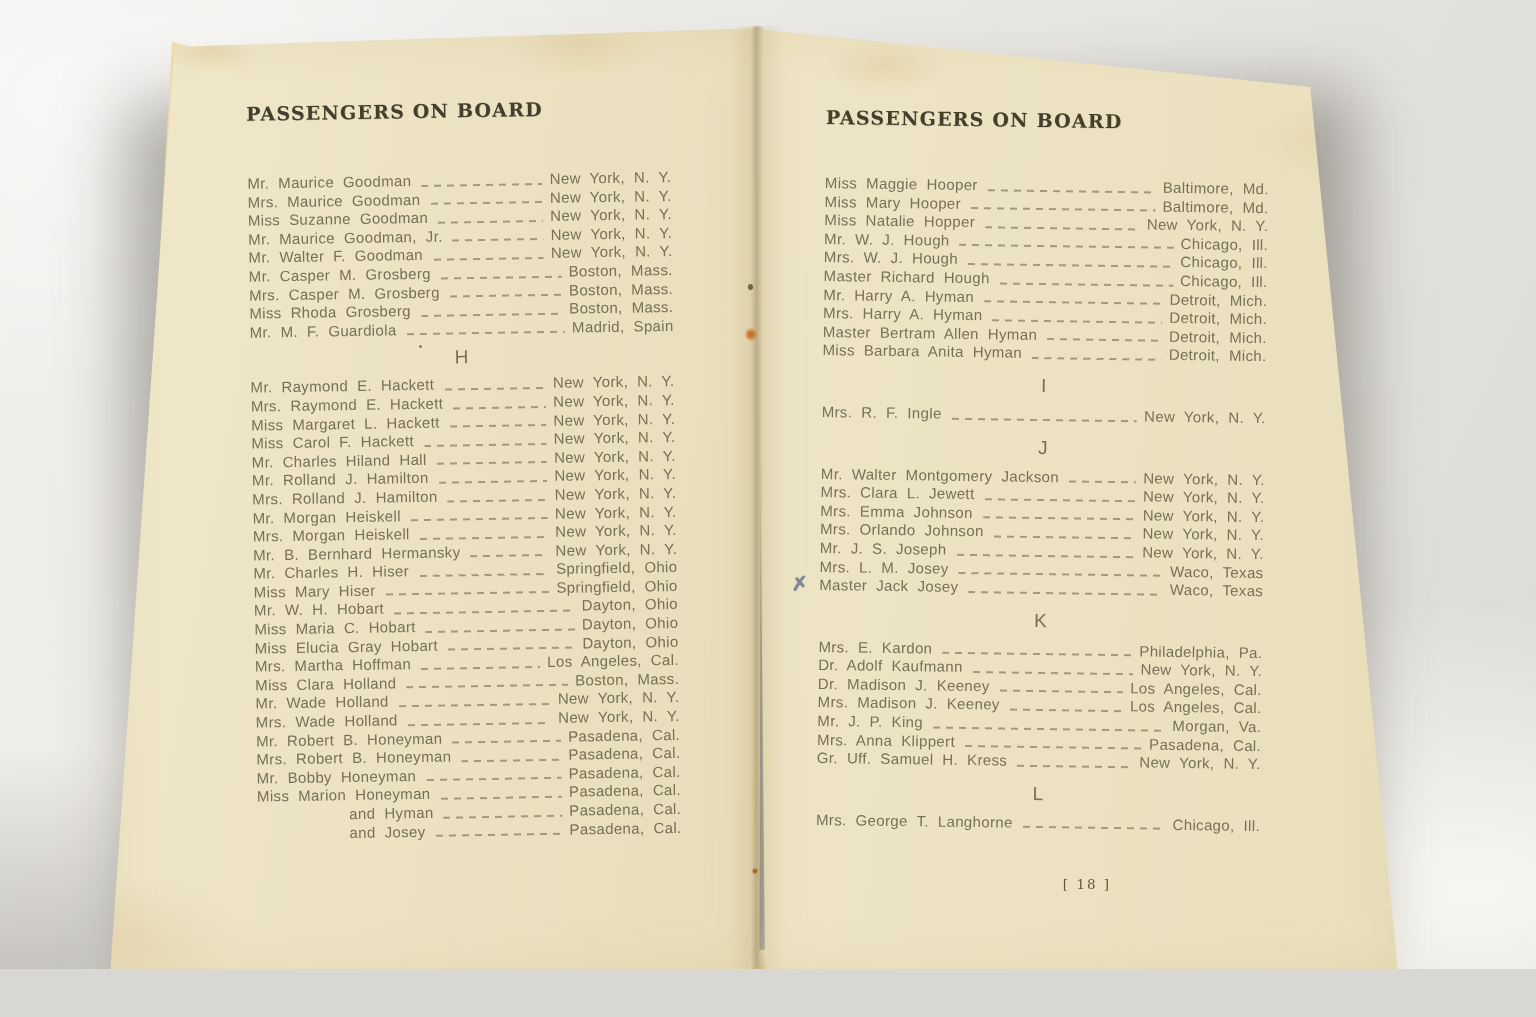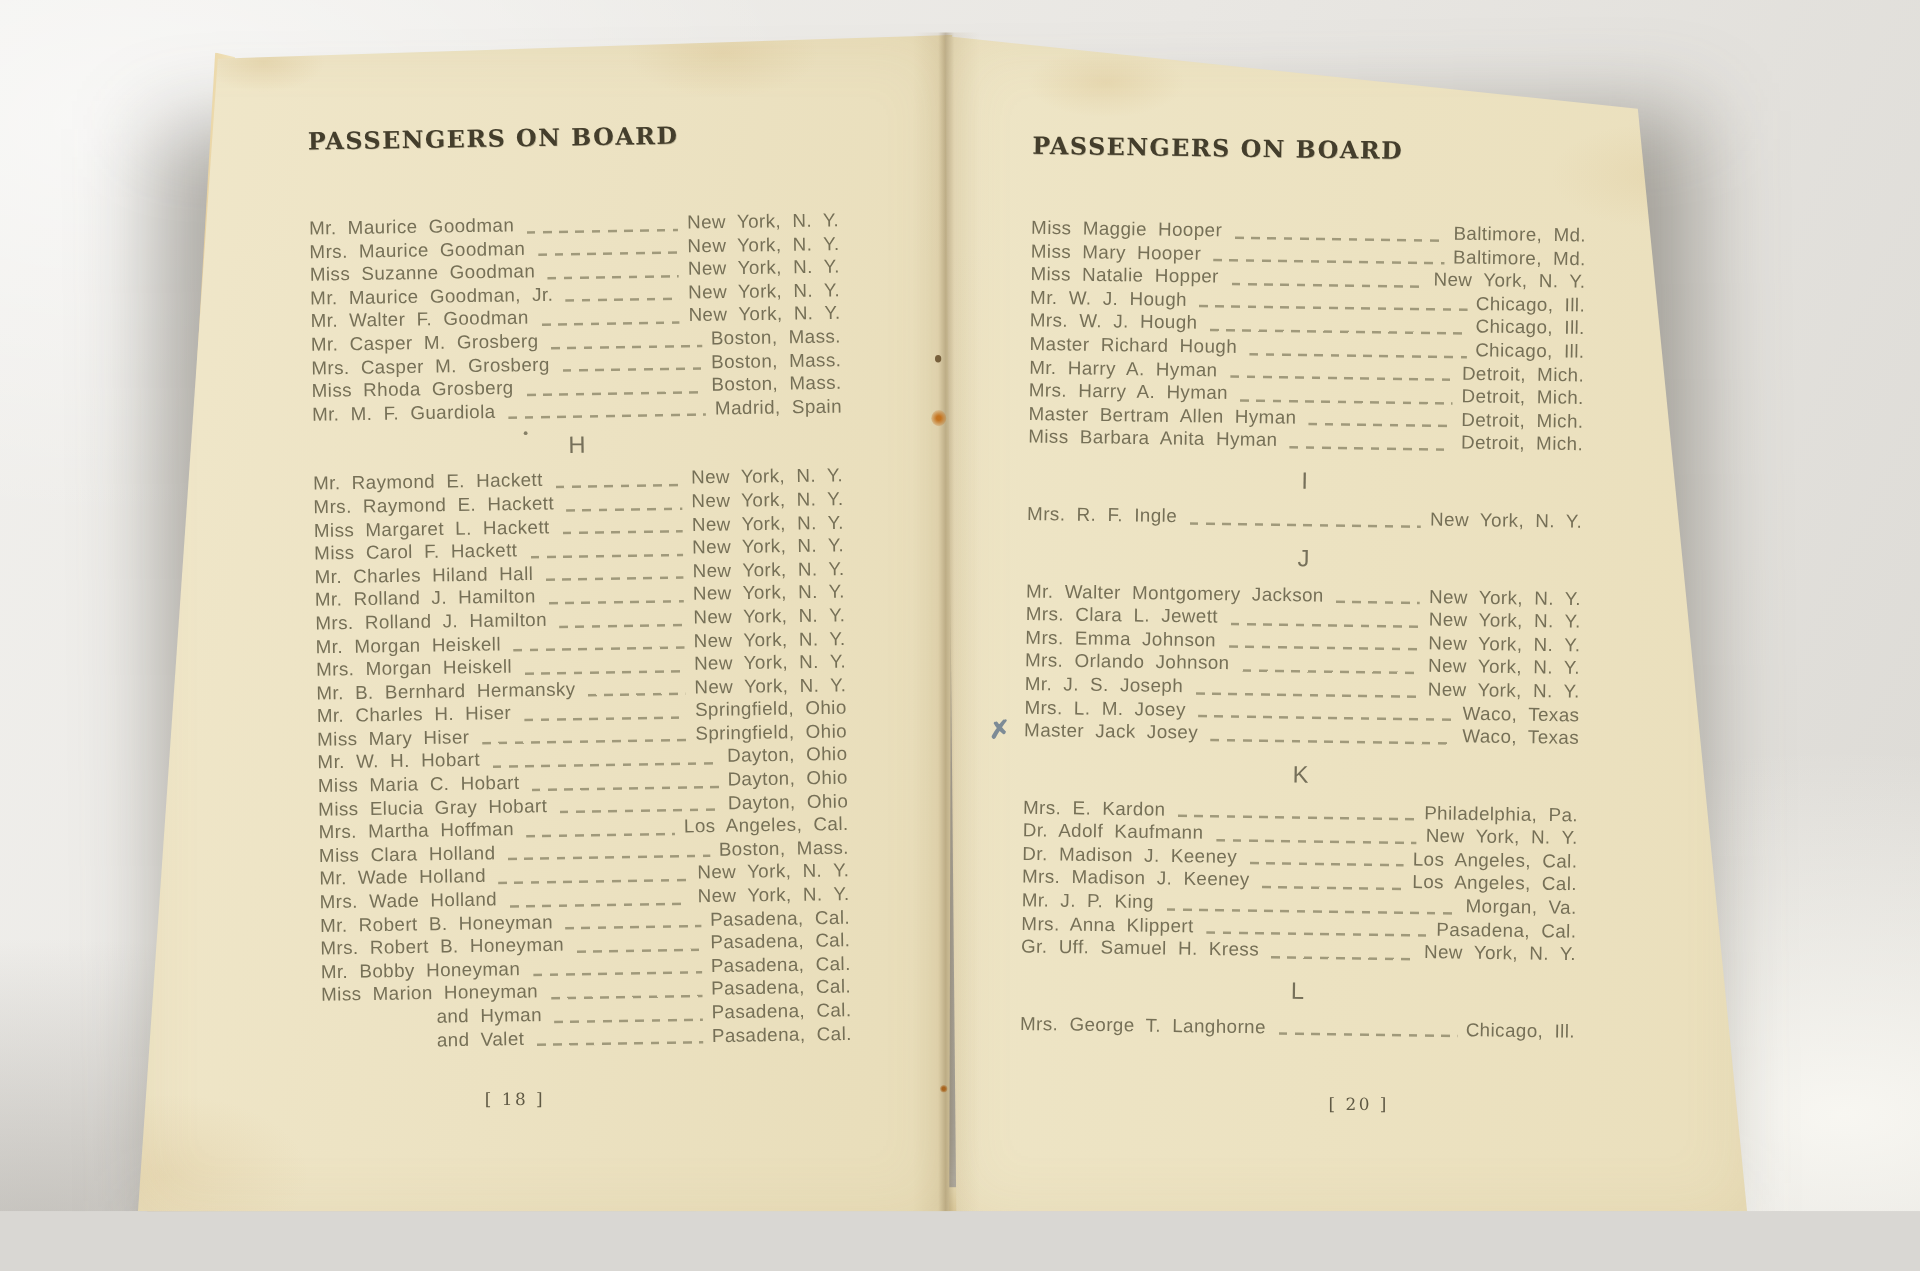--- a/index.html
+++ b/index.html
@@ -271,27 +271,26 @@
             <span class="name">Miss Marion Honeyman</span>
             <span class="leader"></span>
             <span class="loc">Pasadena, Cal.</span>
           </div>
           <div class="row indent">
             <span class="name">and Hyman</span>
             <span class="leader"></span>
             <span class="loc">Pasadena, Cal.</span>
           </div>
           <div class="row indent">
-            <span class="name">and Valet</span>
+            <span class="name">and Josey</span>
             <span class="leader"></span>
             <span class="loc">Pasadena, Cal.</span>
           </div>
         </div>
     </div>
-    <div class="pagenum">[ 18 ]</div>
     <div class="speck"></div>
   </div>
 
   <div class="page page-right">
     <div class="content">
       <div class="title">PASSENGERS ON BOARD</div>
       <div class="sections">
           <div class="row">
             <span class="name">Miss Maggie Hooper</span>
             <span class="leader"></span>
@@ -422,20 +421,20 @@
             <span class="loc">New York, N. Y.</span>
           </div>
           <div class="letter">L</div>
           <div class="row">
             <span class="name">Mrs. George T. Langhorne</span>
             <span class="leader"></span>
             <span class="loc">Chicago, Ill.</span>
           </div>
         </div>
     </div>
-    <div class="pagenum">[ 20 ]</div>
+    <div class="pagenum">[ 18 ]</div>
   </div>
 
   <div class="gutter"></div>
   <div class="rust rust-1"></div>
   <div class="rust rust-2"></div>
   <div class="rust rust-3"></div>
 </div>
 
 </body></html>

